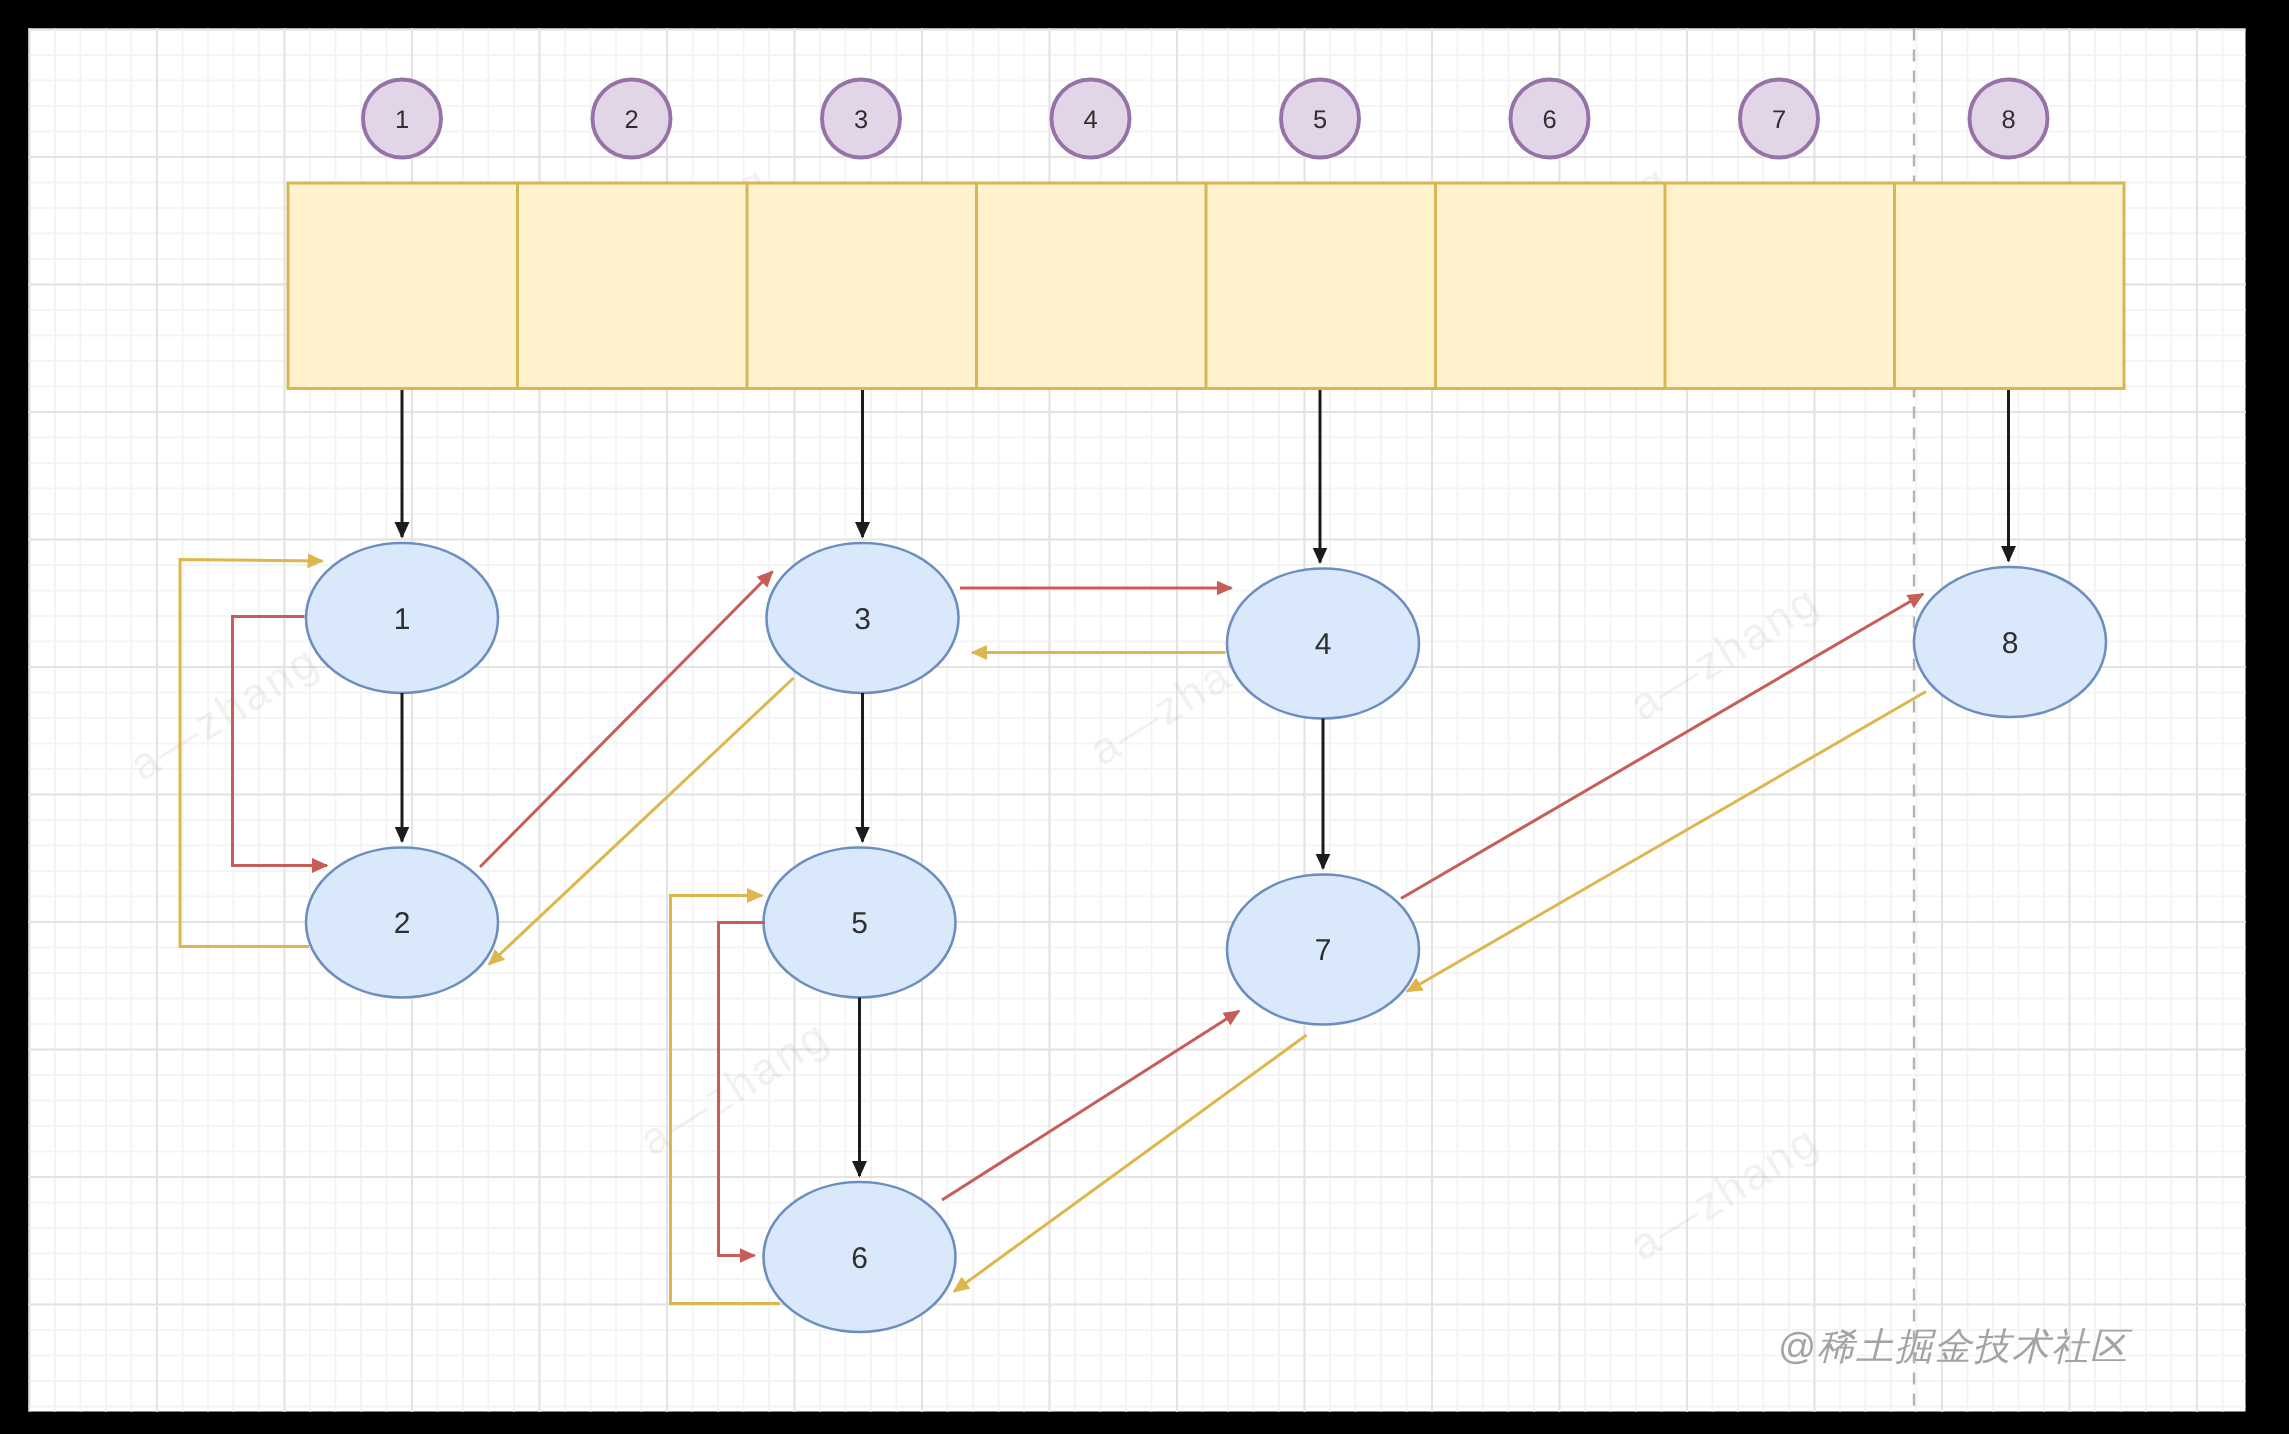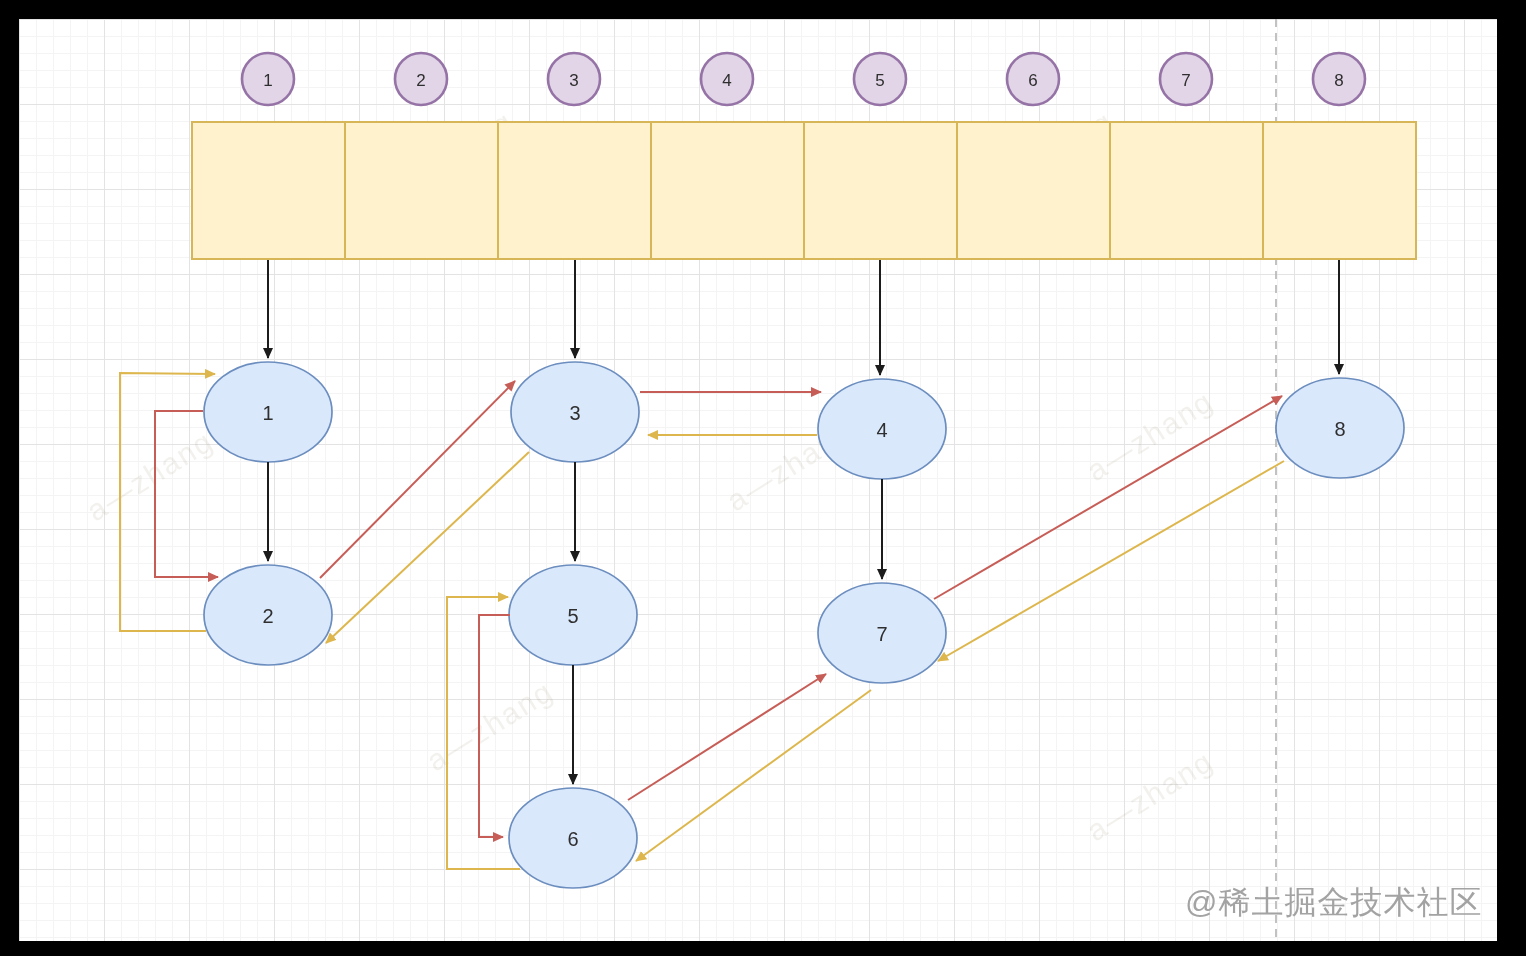--- a/index.html
+++ b/index.html
@@ -9,22 +9,22 @@
     background-image:
       linear-gradient(#e3e3e3 1px, transparent 1px),
       linear-gradient(90deg,#e3e3e3 1px, transparent 1px),
       linear-gradient(#f4f4f4 1px, transparent 1px),
       linear-gradient(90deg,#f4f4f4 1px, transparent 1px);
     background-size:85px 85px,85px 85px,17px 17px,17px 17px;
     overflow:hidden;}
   #diagram-svg{position:absolute;left:0;top:0;width:1526px;height:956px;}
   .tile-wm{position:absolute;transform:rotate(-32deg);font-size:30px;letter-spacing:2px;
     color:rgba(110,95,60,0.09);white-space:nowrap;pointer-events:none;}
-  #watermark{position:absolute;left:1166px;top:862px;font-size:32px;color:#a3a3a3;
-    letter-spacing:1px;white-space:nowrap;}
+  #watermark{position:absolute;left:1166px;top:862px;font-size:25px;color:#a3a3a3;
+    letter-spacing:1px;white-space:nowrap;font-style:italic;}
   text{font-family:"Liberation Sans",sans-serif;}
 </style>
 </head>
 <body>
 
 <div id="frame">
   <div id="canvas">
     <div id="tile-layer">
         <span class="tile-wm" style="left: 360px; top: 120px;">a—zhang</span>
         <span class="tile-wm" style="left: 960px; top: 120px;">a—zhang</span>

